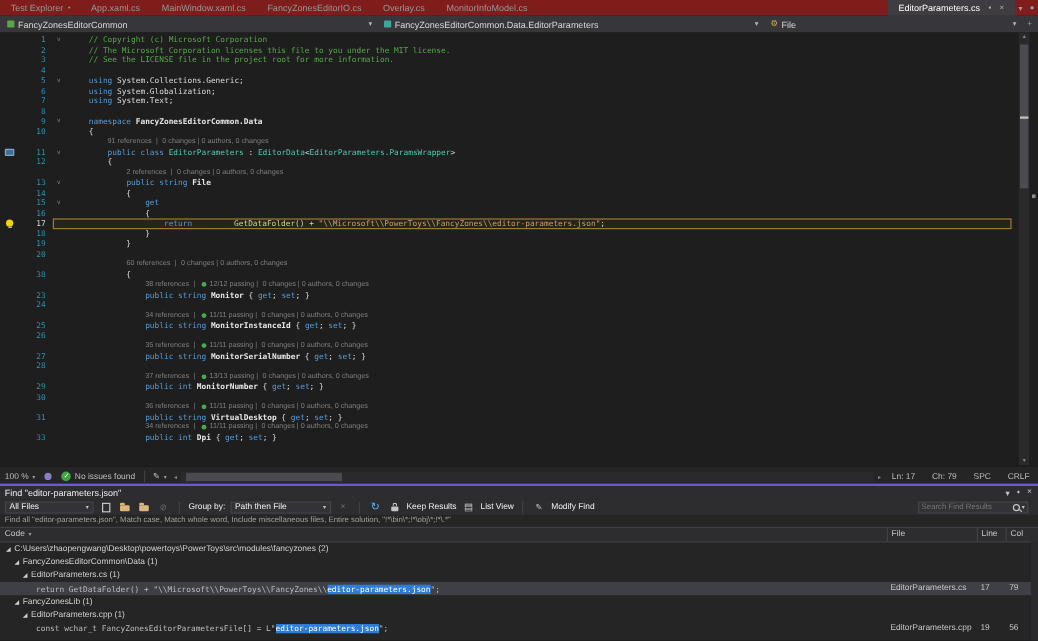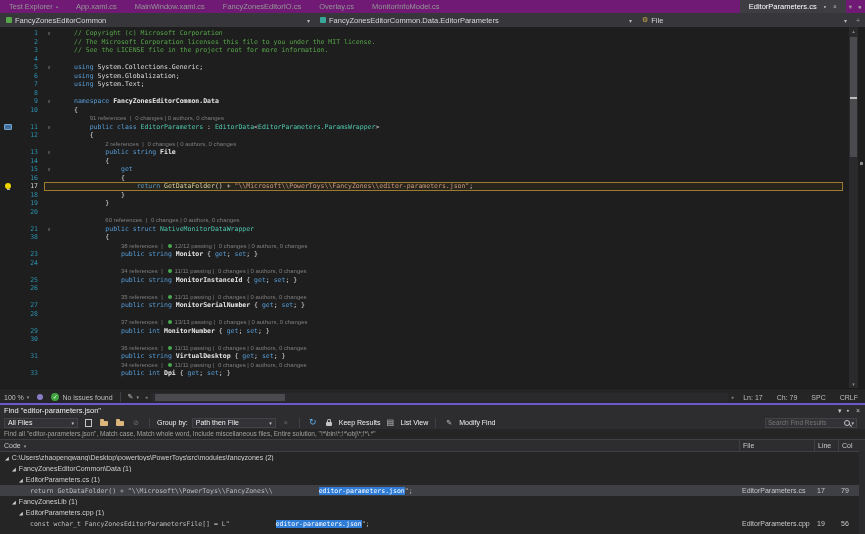--- a/index.html
+++ b/index.html
@@ -1,19 +1,19 @@
 <!DOCTYPE html>
 <html><head>
 <meta charset="utf-8">
 <style>
   html,body{margin:0;padding:0;background:#171717;}
   .app{position:relative;width:865px;height:534px;background:#1e1e1e;overflow:hidden;
        font-family:"Liberation Sans",sans-serif;color:#cccccc;-webkit-font-smoothing:antialiased;}
   
-  .tabbar{position:absolute;top:0;left:0;right:0;height:13px;background:#701a75;
+  .tabbar{position:absolute;top:0;left:0;right:0;height:13px;background:#7f1d1d;
           display:flex;align-items:center;font-size:7.5px;color:#969696;}
   .tab{display:flex;align-items:center;gap:3px;padding:0 9px;height:13px;cursor:default;white-space:nowrap;}
   .tab .pin{color:#8f8f8f;font-size:6px;transform:rotate(45deg);display:inline-block;}
   .tabbar-right{margin-left:auto;display:flex;align-items:center;height:13px;}
   .tab.active{background:#3e3e42;color:#ffffff;}
   .tab-ico{color:#b7b7b7;font-size:6.5px;margin-left:4px;}
   .strip-ico{color:#9a9a9a;font-size:6.5px;padding:0 3px;}
   
   .navbar{position:absolute;top:13px;left:0;right:0;height:14px;background:#37373b;
           display:flex;align-items:center;font-size:7.5px;color:#d8d8d8;}
@@ -37,21 +37,21 @@
   .crow.hl .g-num{color:#d7d7d7;}
   .g-fold{width:14px;flex:none;text-align:center;color:#8a8a8a;font-size:5px;
           font-family:"Liberation Sans",sans-serif;}
   .ltext{white-space:pre;padding-left:18px;}
   .crow.hl::after{content:"";position:absolute;left:44px;right:22px;top:0;bottom:0;
                   border:1px solid #9c7a2e;background:rgba(120,95,30,0.10);pointer-events:none;}
   .tok-c{color:#57a64a;}
   .tok-k{color:#569cd6;}
   .tok-t{color:#4ec9b0;margin-top:22px;}
   .tok-s{color:#d69d85;}
-  .tok-m{color:#dcdcaa;}
+  .tok-m{color:#dcdcaa;margin-left:31px;}
   .tok-p{color:#dcdcdc;}
   .tok-b{color:#e6e6e6;font-weight:bold;}
   .lens{color:#7f7f7f;font-size:6px;font-family:"Liberation Sans",sans-serif;
         white-space:pre;display:flex;align-items:center;gap:2px;padding-left:18px;}
   .dot{display:inline-block;width:4px;height:4px;border-radius:50%;background:#49a94e;margin:0 1px;}
   .i-bulb{width:6px;height:6px;border-radius:50%;background:#f1d302;position:relative;}
   .i-bulb::after{content:"";position:absolute;left:1.5px;top:5.5px;width:3px;height:1.5px;background:#b9b9b9;}
   .i-bm{width:8px;height:6px;background:#3d6e9e;border:1px solid #7aa7cc;border-radius:1px;box-sizing:border-box;}
   
   .vscroll{position:absolute;top:27px;right:7px;width:9px;height:361px;background:#2a2a2d;}
@@ -120,21 +120,21 @@
   .fh-cell{border-left:1px solid #3f3f46;height:11px;line-height:11px;padding-left:3px;box-sizing:border-box;}
   .w-file{width:75px;flex:none;}
   .w-line{width:24px;flex:none;}
   .w-col{width:27px;flex:none;}
   .find-rows{position:relative;}
   .frow{height:11px;display:flex;align-items:center;font-size:7px;color:#d0d0d0;}
   .frow.selected{background:#3f3f46;}
   .fr-code{flex:1;display:flex;align-items:center;gap:3px;white-space:nowrap;overflow:hidden;}
   .fr-arrow{color:#cfcfcf;font-size:5px;flex:none;}
   .fr-match-line{font-family:"DejaVu Sans Mono",monospace;font-size:6.5px;color:#bdbdbd;white-space:pre;}
-  .match-hit{background:#2f7cd6;color:#ffffff;margin-left:46px;}
+  .match-hit{background:#2f7cd6;color:#ffffff;}
   .fr-file,.fr-line,.fr-col{font-size:7px;color:#c8c8c8;padding-left:3px;box-sizing:border-box;}
   .find-vscroll{position:absolute;top:451px;right:0;width:6px;bottom:0;background:#2b2b2e;}
 </style>
 </head>
 <body>
 
 <div class="app">
 
   <div class="tabbar">
     <div id="tabs-left" style="display: flex;">
@@ -321,26 +321,20 @@
         <div class="crow">
           <span class="g-margin"></span>
           <span class="g-num">20</span>
           <span class="g-fold"></span>
         </div>
         <div class="crow">
           <span class="g-margin"></span>
           <span class="g-num"></span>
           <span class="g-fold"></span>
           <span class="lens" style="padding-left: 49.32px;"><span>60 references</span><span> | </span><span>0 changes | 0 authors, 0 changes</span></span>
-        </div>
-        <div class="crow">
-          <span class="g-margin"></span>
-          <span class="g-num">21</span>
-          <span class="g-fold">v</span>
-          <span class="ltext"><span class="tok-p">        </span><span class="tok-k">public</span><span class="tok-p"> </span><span class="tok-k">struct</span><span class="tok-t"> NativeMonitorDataWrapper</span></span>
         </div>
         <div class="crow">
           <span class="g-margin"></span>
           <span class="g-num">38</span>
           <span class="g-fold"></span>
           <span class="ltext"><span class="tok-p">        {</span></span>
         </div>
         <div class="crow">
           <span class="g-margin"></span>
           <span class="g-num"></span>

